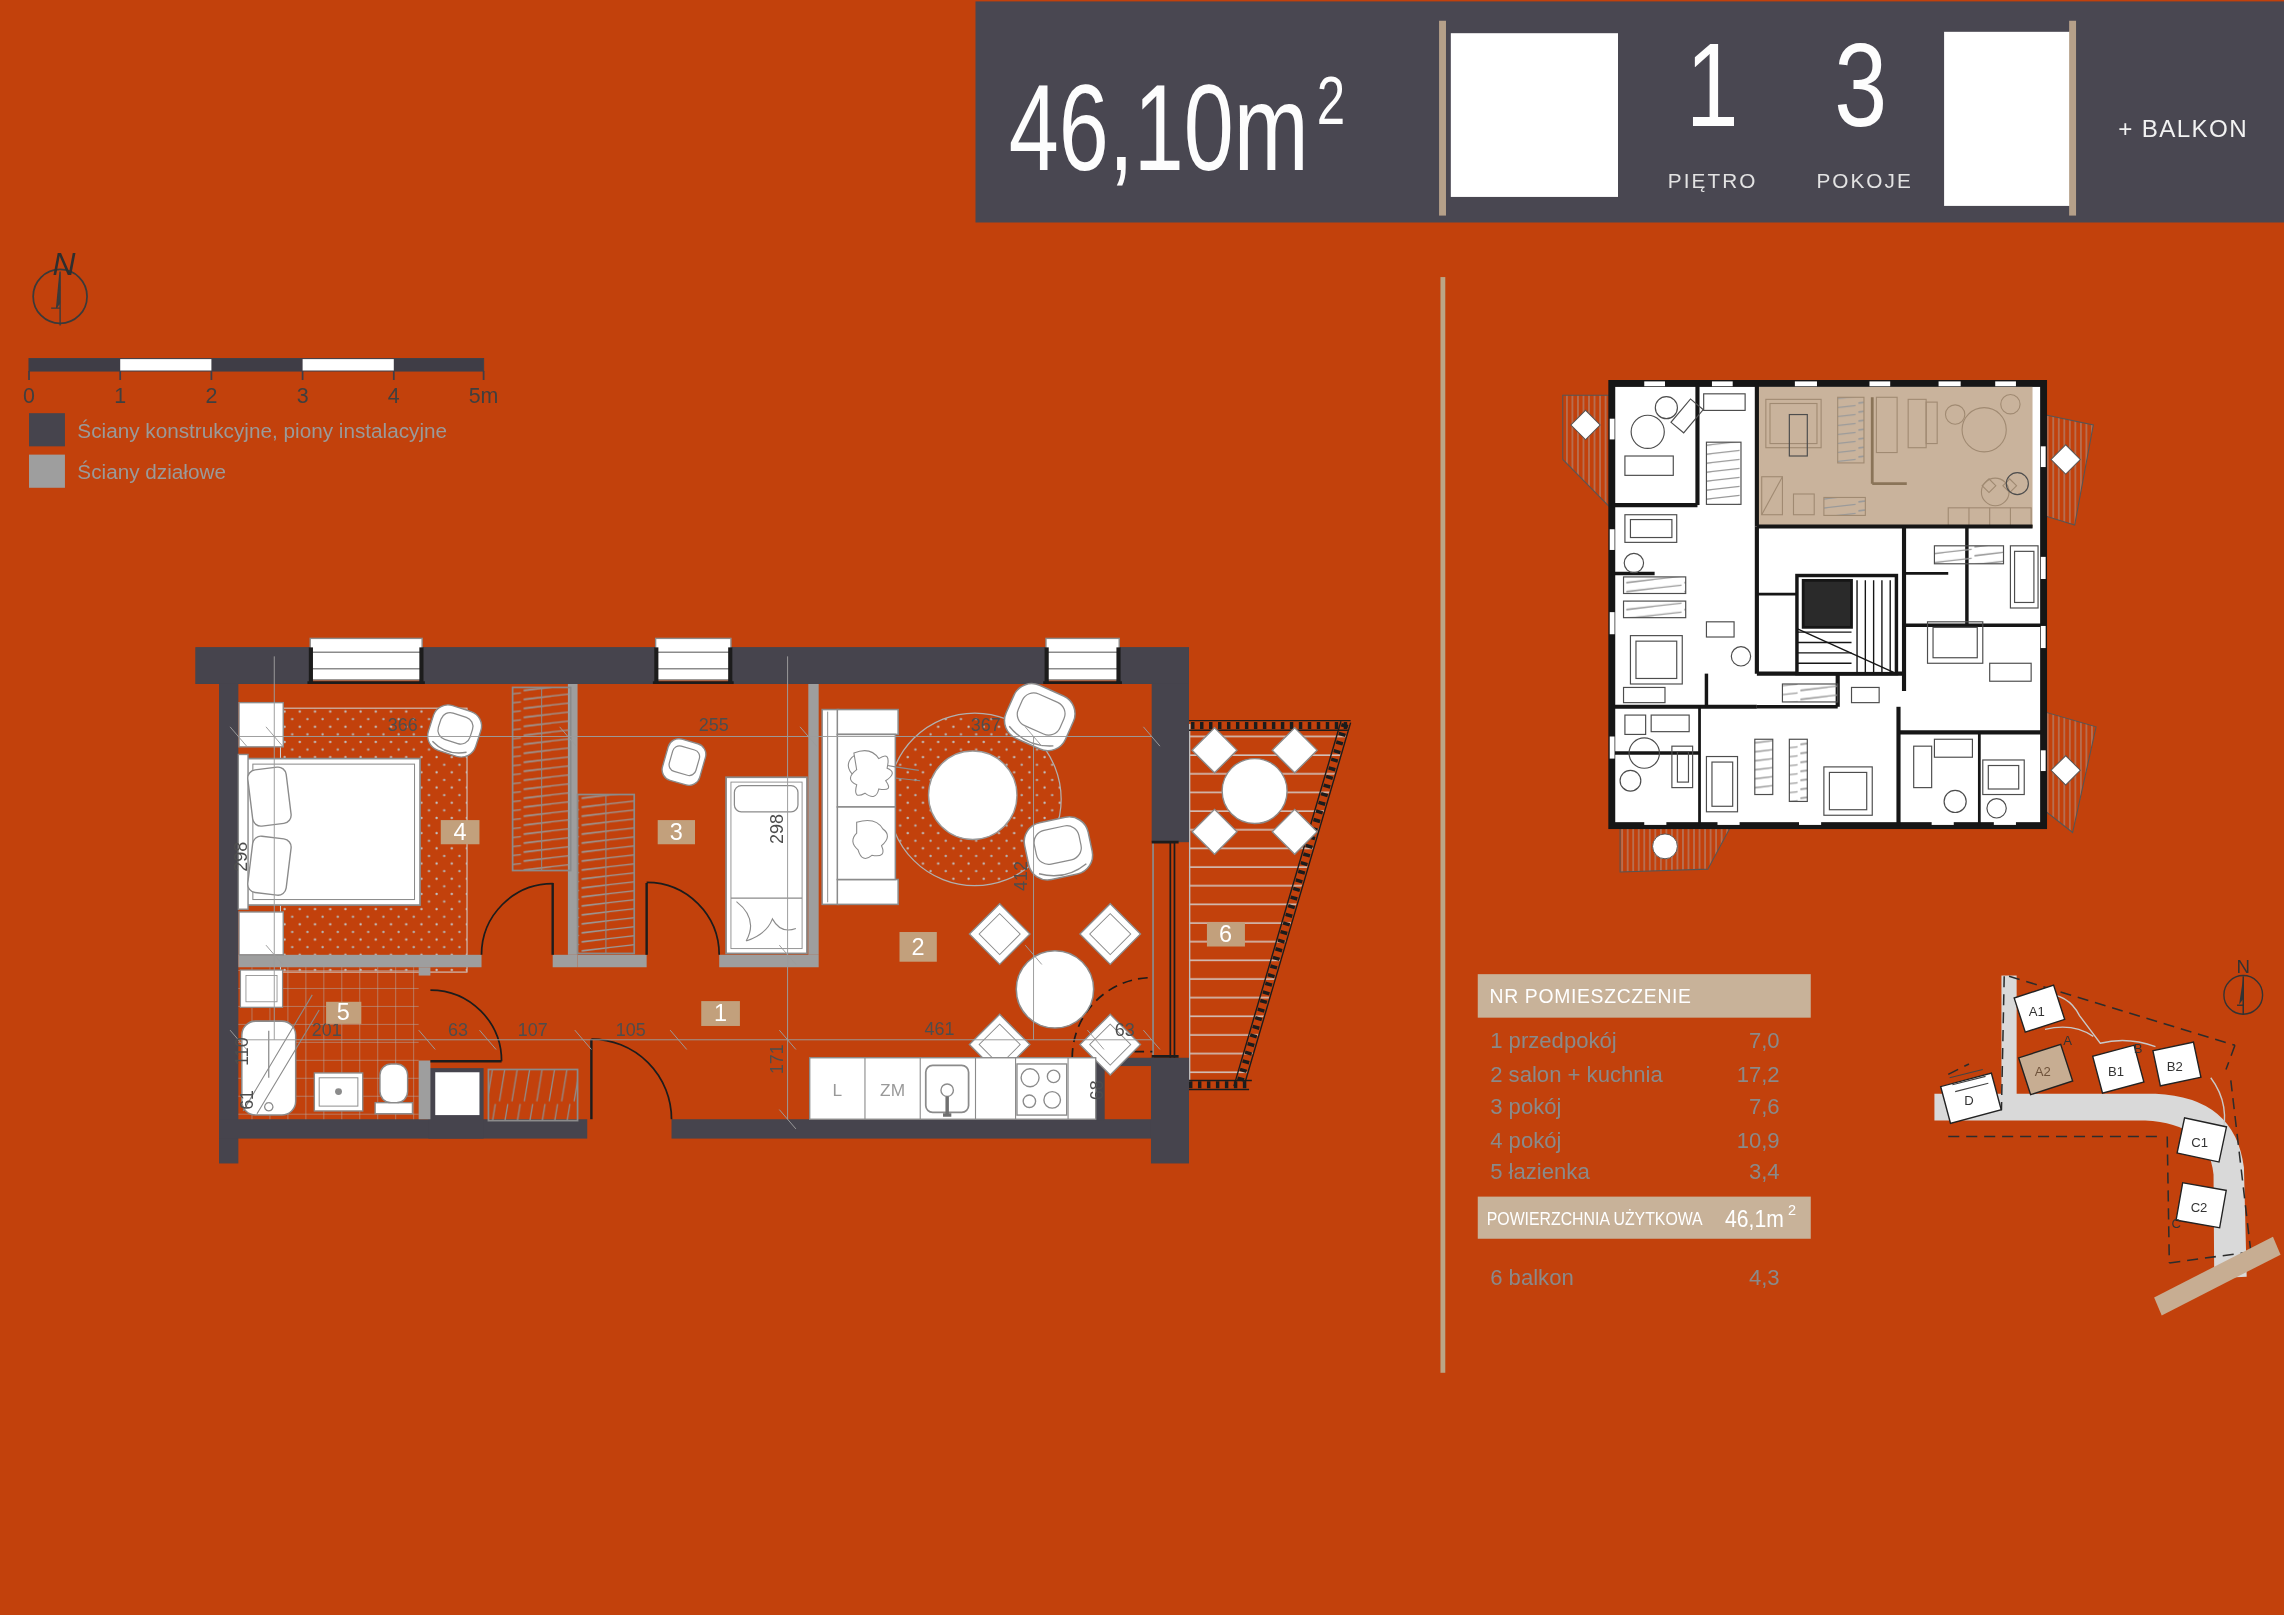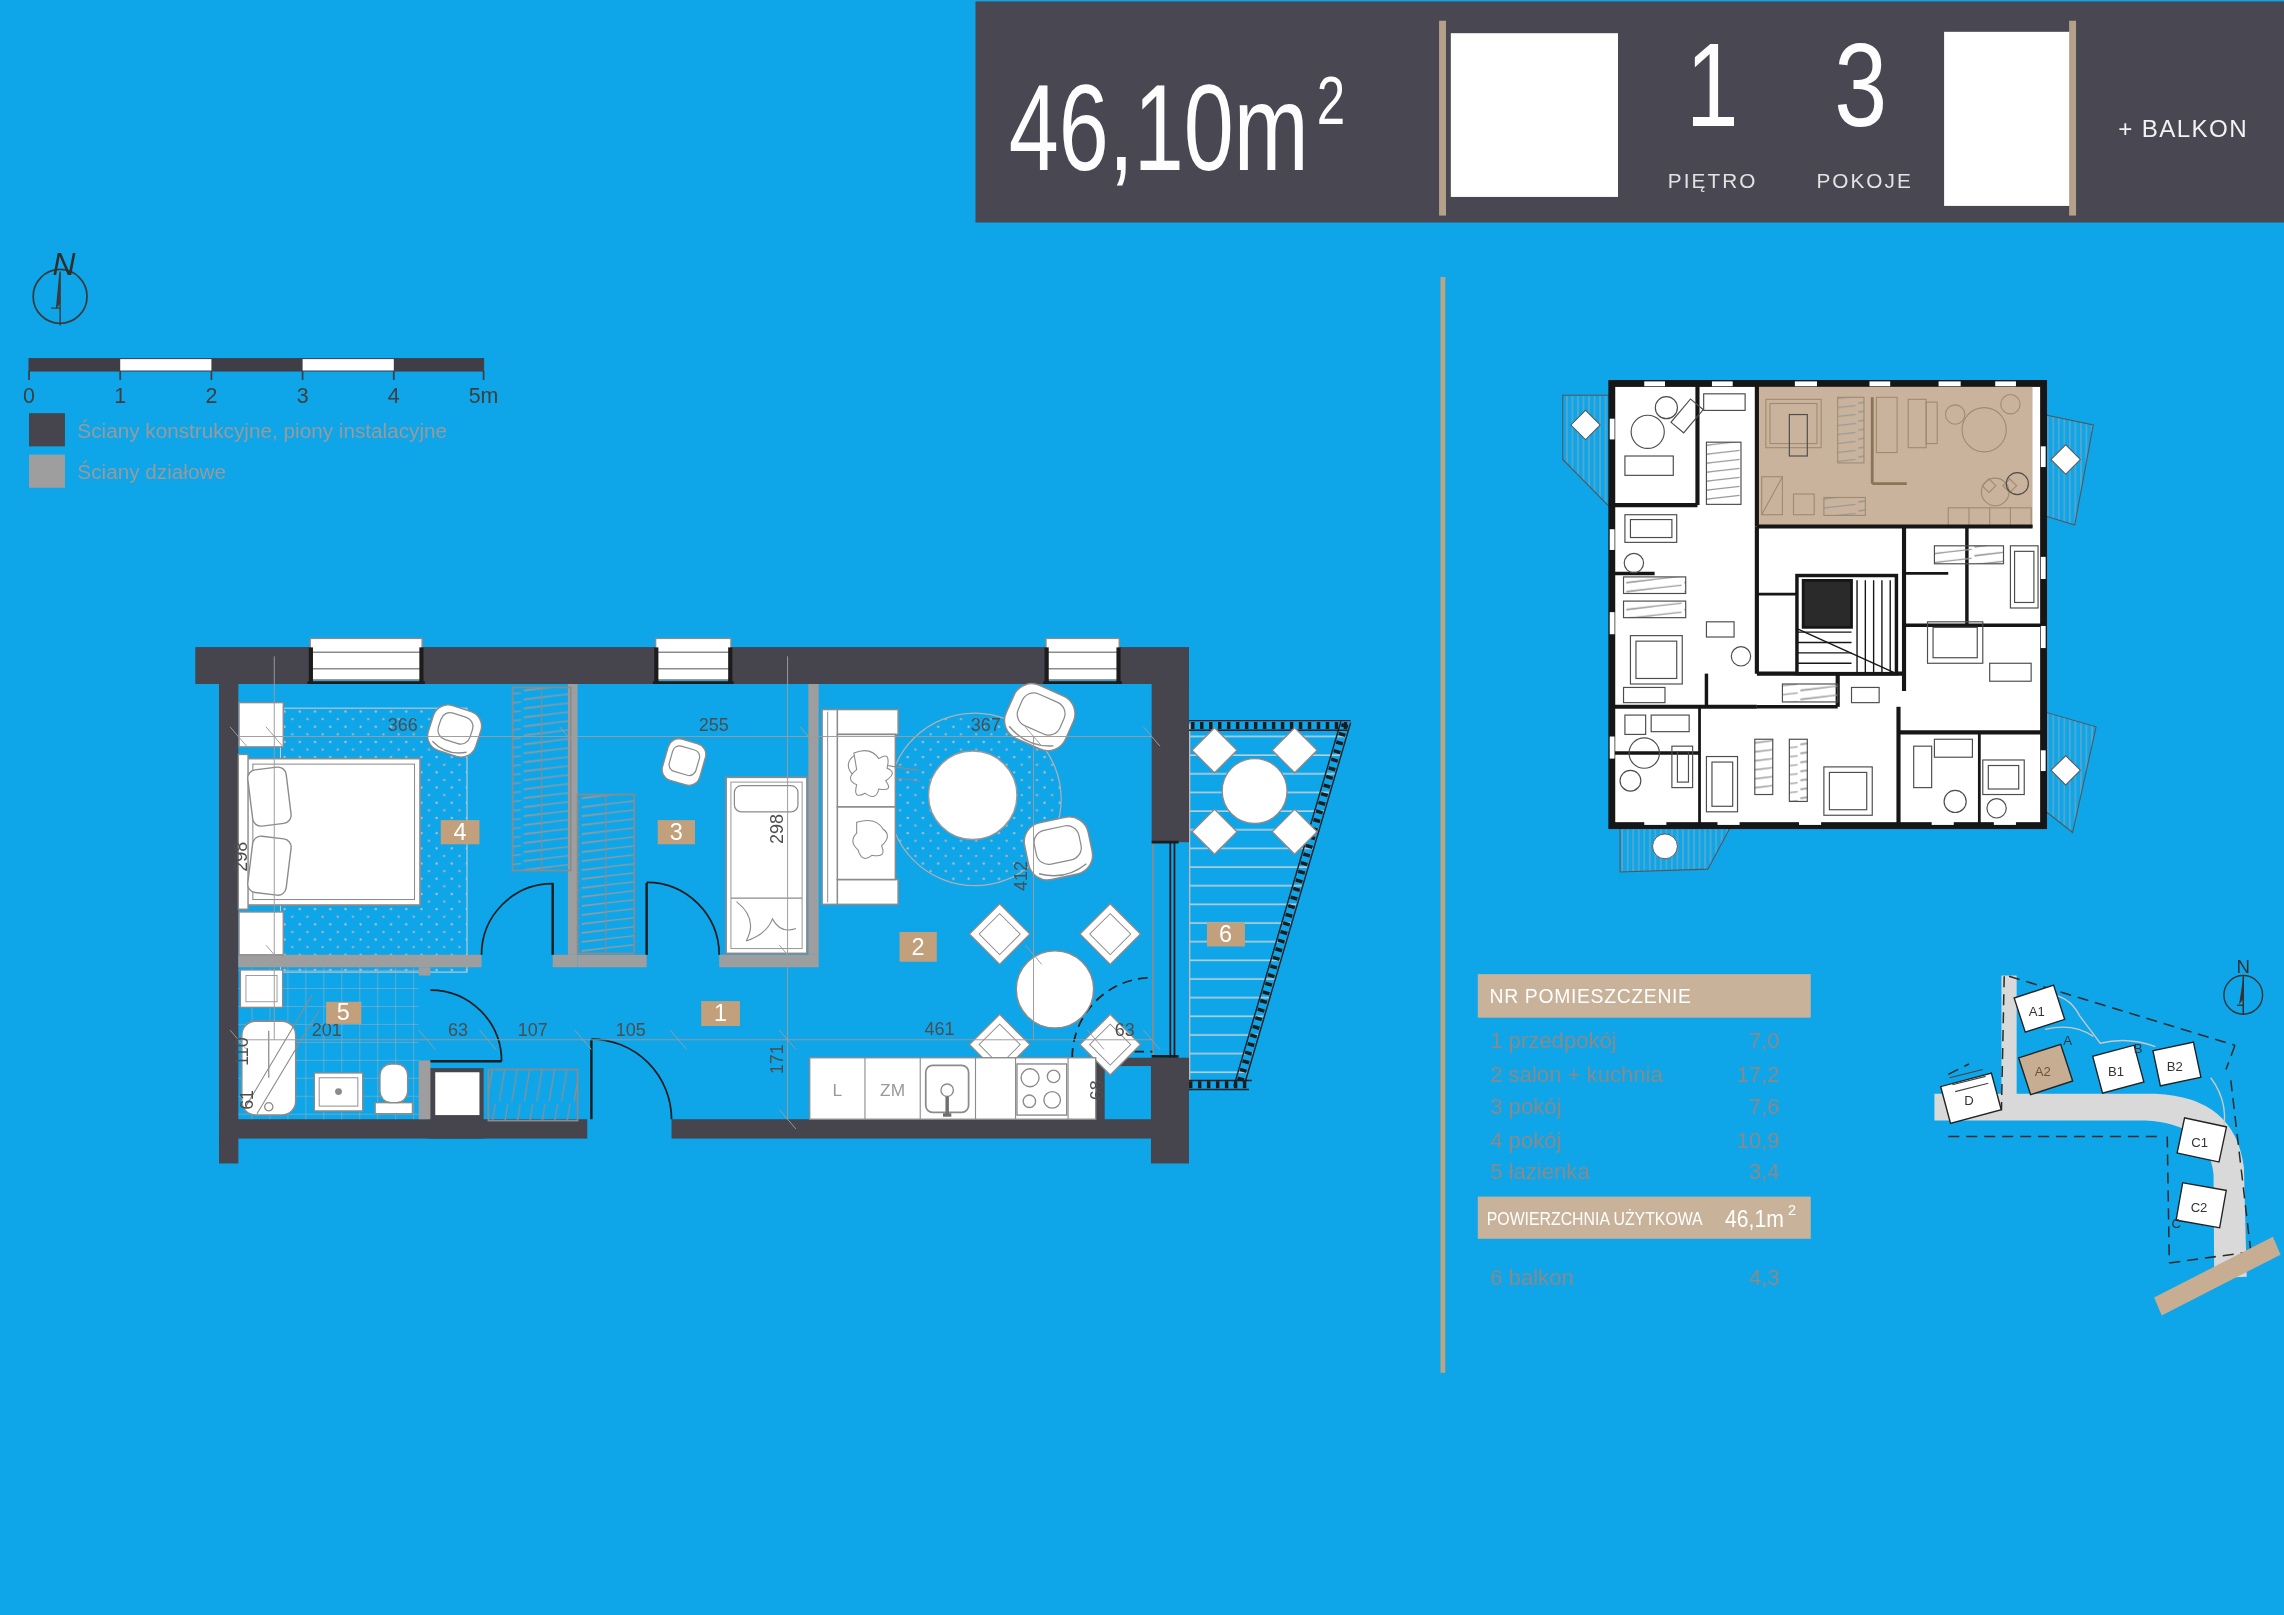--- a/index.html
+++ b/index.html
@@ -1,16 +1,16 @@
 <!DOCTYPE html>
 <html style="font-size:11px"><head>
 <meta charset="utf-8">
 <style>
 html,body{margin:0;padding:0;background:#fff;}
-#page{position:relative;width:2284px;height:1616px;background:#0ea5e9;overflow:hidden;}
+#page{position:relative;width:2284px;height:1616px;background:#c2410c;overflow:hidden;}
 svg{position:absolute;top:0;left:0;}
 text{font-family:"Liberation Sans",sans-serif;}
 </style>
 </head>
 <body>
 <div id="page">
 <svg width="2284" height="1616" viewBox="0 0 3306 2339">
 <defs>
 <pattern id="dots" width="22" height="22" patternUnits="userSpaceOnUse">
 <circle cx="5" cy="7" r="1.7" fill="#b3b3b3"></circle>

